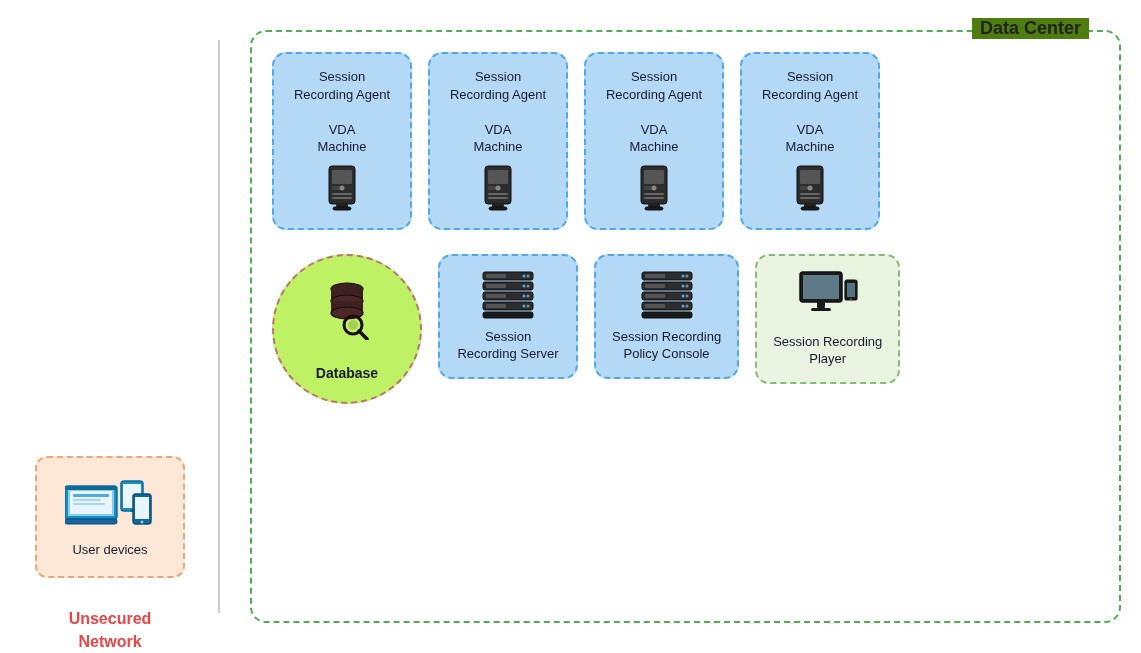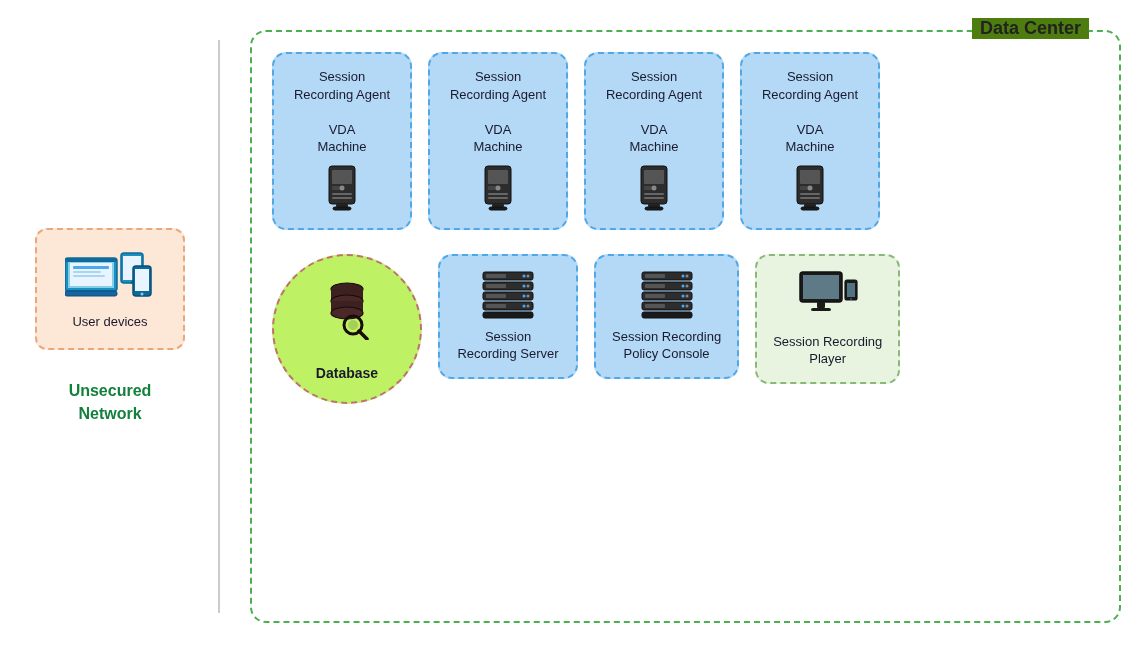--- a/index.html
+++ b/index.html
@@ -20,21 +20,21 @@
       align-items: center;
     }
 
     
     .left-panel {
       width: 220px;
       height: 100%;
       display: flex;
       flex-direction: column;
       align-items: center;
-      justify-content: center;
+      justify-content: flex-end;
       position: relative;
       flex-shrink: 0;
     }
 
     .vertical-divider {
       position: absolute;
       right: 0;
       top: 40px;
       bottom: 40px;
       width: 2px;
@@ -50,21 +50,21 @@
       flex-direction: column;
       align-items: center;
       gap: 10px;
       width: 150px;
       margin-bottom: 20px;
     }
 
     .unsecured-label {
       font-size: 16px;
       font-weight: bold;
-      color: #15803d;
+      color: #ef4444;
       text-align: center;
       line-height: 1.4;
     }
 
     
     .right-panel {
       flex: 1;
       height: 100%;
       padding: 20px 20px 20px 30px;
       position: relative;

